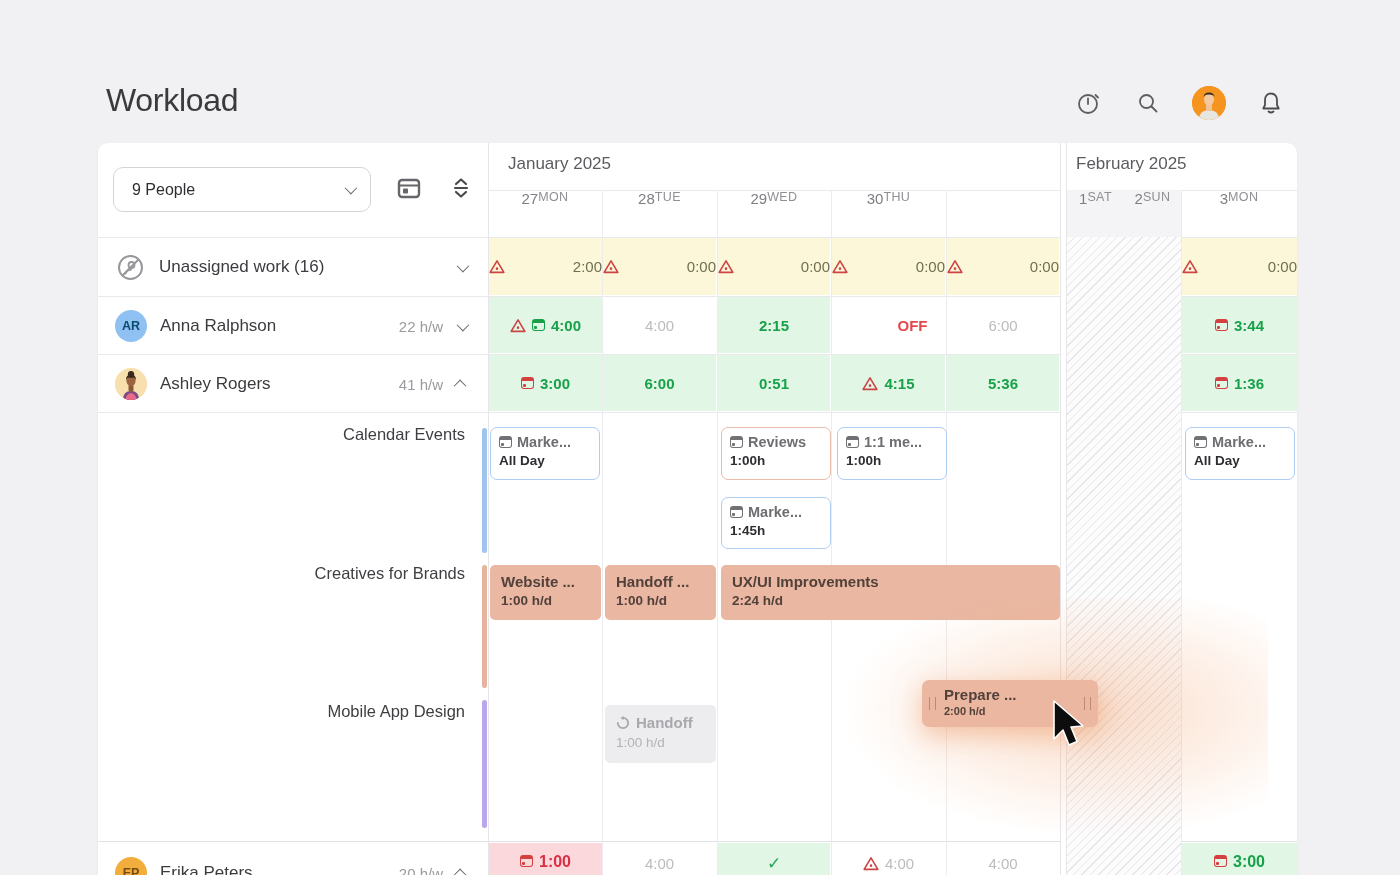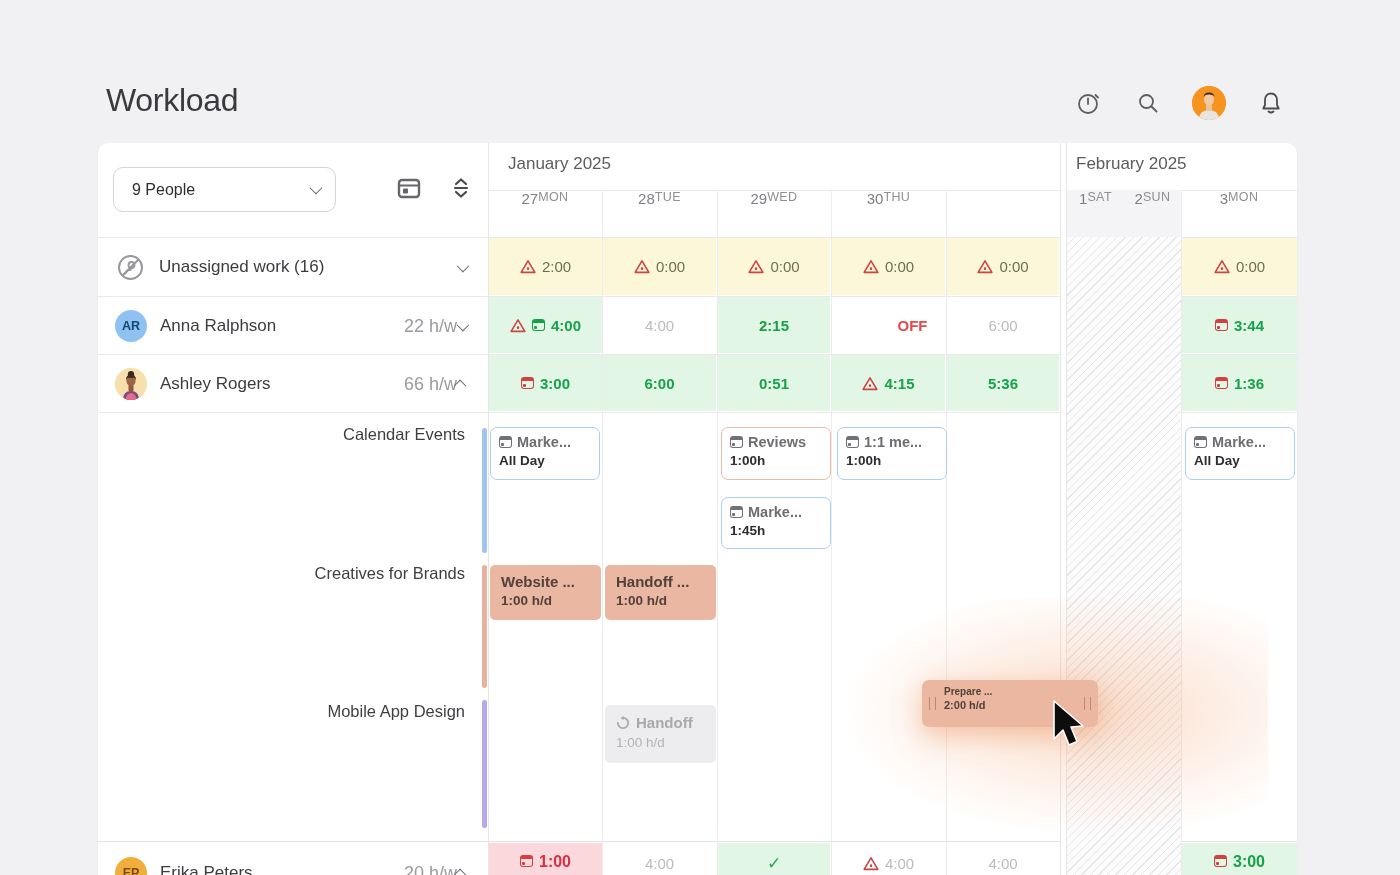--- a/index.html
+++ b/index.html
@@ -23,39 +23,39 @@
   .month-label { position:absolute; top:11px; font-size:17px; color:#5c5c60; }
   .day-cell { position:absolute; top:47px; height:47px; display:flex; flex-direction:row; align-items:flex-start; justify-content:center; line-height:1.25; }
   .day-num { font-size:15px; color:#7e7e84; }
   .day-dow { font-size:12.5px; color:#8f8f94; letter-spacing:.4px; }
   .wk-hdr { background:#f4f4f6; }
 
   .hatch { position:absolute; left:969px; top:94px; width:114px; height:658px; z-index:1;
     background:repeating-linear-gradient(135deg,#fcfcfd 0px,#fcfcfd 5px,#e6e6ea 5px,#e6e6ea 6px); }
 
   
-  .select { position:absolute; left:15px; top:24px; width:223px; height:45px; border:1px solid #d4d4d8; border-radius:10px; display:flex; align-items:center; padding:0 16px 0 18px; font-size:16px; color:#2f2f33; cursor:pointer; background:#fff; }
+  .select { position:absolute; left:15px; top:24px; width:258px; height:45px; border:1px solid #d4d4d8; border-radius:10px; display:flex; align-items:center; padding:0 16px 0 18px; font-size:16px; color:#2f2f33; cursor:pointer; background:#fff; }
   .select .sp { flex:1; }
   .chev { width:9px; height:9px; border-right:1.8px solid #66666b; border-bottom:1.8px solid #66666b; display:inline-block; }
   .chev.down { transform:rotate(45deg) translateY(-2px); }
   .chev.up { transform:rotate(-135deg) translateY(-2px); }
   .tool-ic { position:absolute; top:31px; cursor:pointer; }
 
   .lrow { position:absolute; left:0; width:390px; height:58px; display:flex; align-items:center; }
   .lrow .avatar { width:32px; height:32px; border-radius:50%; margin-left:17px; display:flex; align-items:center; justify-content:center; font-size:12.5px; font-weight:700; flex:none; }
   .lrow .pname { margin-left:13px; font-size:17px; color:#3c3c40; flex:1; white-space:nowrap; overflow:hidden; }
-  .lrow .phours { font-size:18px; color:#9a9a9f; }
+  .lrow .phours { font-size:15px; color:#9a9a9f; margin-right:14px; }
   .lrow .rchev { margin-right:22px; }
 
   .sec-label { position:absolute; left:0; width:367px; text-align:right; font-size:16.5px; color:#3f3f43; }
   .sec-bar { position:absolute; left:384px; width:5px; border-radius:3px; z-index:2; }
 
   
   .cell { position:absolute; display:flex; align-items:center; justify-content:center; gap:6px; font-size:15px; z-index:2; }
-  .bg-yellow { background:#fcf7d9; }
+  .bg-yellow { background:#fcf7d9;justify-content:space-between; }
   .bg-green { background:#e2f6e5; }
   .bg-pink { background:#fbd8dc; }
   .v-olive { color:#6f6f50; font-weight:500; }
   .v-green { color:#17a149; font-weight:700; }
   .v-gray { color:#bcbcc0; font-weight:400; }
   .v-red { color:#e2484c; font-weight:700;margin-left:48px; }
   .v-dred { color:#d92f44; font-weight:700; }
   .v-check { color:#27a653; font-weight:700; font-size:17px; }
 
   .warn-ic { width:16px; height:15px; flex:none; }
@@ -73,21 +73,21 @@
   .bar .t1 { font-size:15px; font-weight:700; color:#52413a; white-space:nowrap; overflow:hidden; }
   .bar .t2 { font-size:13.5px; font-weight:600; color:#52413a; margin-top:3px; }
 
   .ghost { position:absolute; left:507px; top:562px; width:111px; height:58px; background:#ededef; border-radius:5px; padding:9px 11px; z-index:2; }
   .ghost .t1 { display:flex; align-items:center; gap:6px; font-size:15px; font-weight:700; color:#a9a9ad; }
   .ghost .t2 { font-size:13.5px; font-weight:500; color:#b3b3b7; margin-top:4px; }
 
   .drag-glow { position:absolute; left:720px; top:455px; width:450px; height:250px; z-index:3; pointer-events:none;
     background:radial-gradient(ellipse at 62% 45%, rgba(246,173,125,.40), rgba(246,173,125,0) 65%); }
   .drag-card { position:absolute; left:824px; top:537px; width:176px; height:47px; background:#ecb7a0; border-radius:7px; z-index:4; padding:6px 20px 5px 22px; box-shadow:0 8px 26px rgba(233,146,92,.5); cursor:grabbing; }
-  .drag-card .t1 { font-size:10px; font-weight:700; color:#52413a; white-space:nowrap; }
+  .drag-card .t1 { font-size:15px; font-weight:700; color:#52413a; white-space:nowrap; }
   .drag-card .t2 { font-size:11px; font-weight:600; color:#52413a; margin-top:2px; }
   .handle { position:absolute; top:17px; width:7px; height:13px; border-left:1.6px solid #bb8a71; border-right:1.6px solid #bb8a71; }
   .handle.l { left:7px; } .handle.r { right:7px; }
 
   .cursor { position:absolute; left:952px; top:556px; z-index:6; }
 </style>
 </head>
 <body>
 
 <div class="page-title">Workload</div>
@@ -216,21 +216,21 @@
         <circle cx="16" cy="16" r="16" fill="#f7dfae"></circle>
         <path d="M8 32 Q8 23 16 23 Q24 23 24 32 Z" fill="#7a4a85"></path>
         <path d="M10 32 Q12 25 16 25 Q20 25 22 32 Z" fill="#e86a8a"></path>
         <rect x="13.5" y="16" width="5" height="8" rx="2" fill="#8a5a3a"></rect>
         <ellipse cx="16" cy="12.5" rx="4.6" ry="5.5" fill="#9a6540"></ellipse>
         <ellipse cx="16" cy="6.5" rx="3.2" ry="3.4" fill="#3a2a1e"></ellipse>
         <path d="M11 12 Q11 6.5 16 6.5 Q21 6.5 21 12 L19.5 9.8 Q16 8.6 12.5 9.8 Z" fill="#3a2a1e"></path>
       </svg>
     </span>
     <span class="pname">Ashley Rogers</span>
-    <span class="phours">66 h/w</span>
+    <span class="phours">41 h/w</span>
     <span class="chev up rchev"></span>
   </div>
 
   <div class="lrow" style="top:701px;">
     <span class="avatar" style="background:#f2ae3c; color:#7a4a12;">EP</span>
     <span class="pname">Erika Peters</span>
     <span class="phours">20 h/w</span>
     <span class="chev up rchev"></span>
   </div>
 
@@ -371,20 +371,24 @@
   </div>
 
   <div class="bar" style="left:392px;top:422px;width:111px;">
     <div class="t1">Website ...</div>
     <div class="t2">1:00 h/d</div>
   </div>
   <div class="bar" style="left:507px;top:422px;width:111px;">
     <div class="t1">Handoff ...</div>
     <div class="t2">1:00 h/d</div>
   </div>
+  <div class="bar" style="left:623px;top:422px;width:339px;">
+    <div class="t1">UX/UI Improvements</div>
+    <div class="t2">2:24 h/d</div>
+  </div>
 
   <div class="ghost">
     <div class="t1">
       <svg width="14" height="14" viewBox="0 0 14 14">
         <path d="M7 1.8 A5.2 5.2 0 1 1 1.8 7" fill="none" stroke="#a9a9ad" stroke-width="1.8" stroke-linecap="round"></path>
         <polygon points="7.6,0 7.6,4 4.4,2 " fill="#a9a9ad"></polygon>
       </svg>
       <span>Handoff</span>
     </div>
     <div class="t2">1:00 h/d</div>

